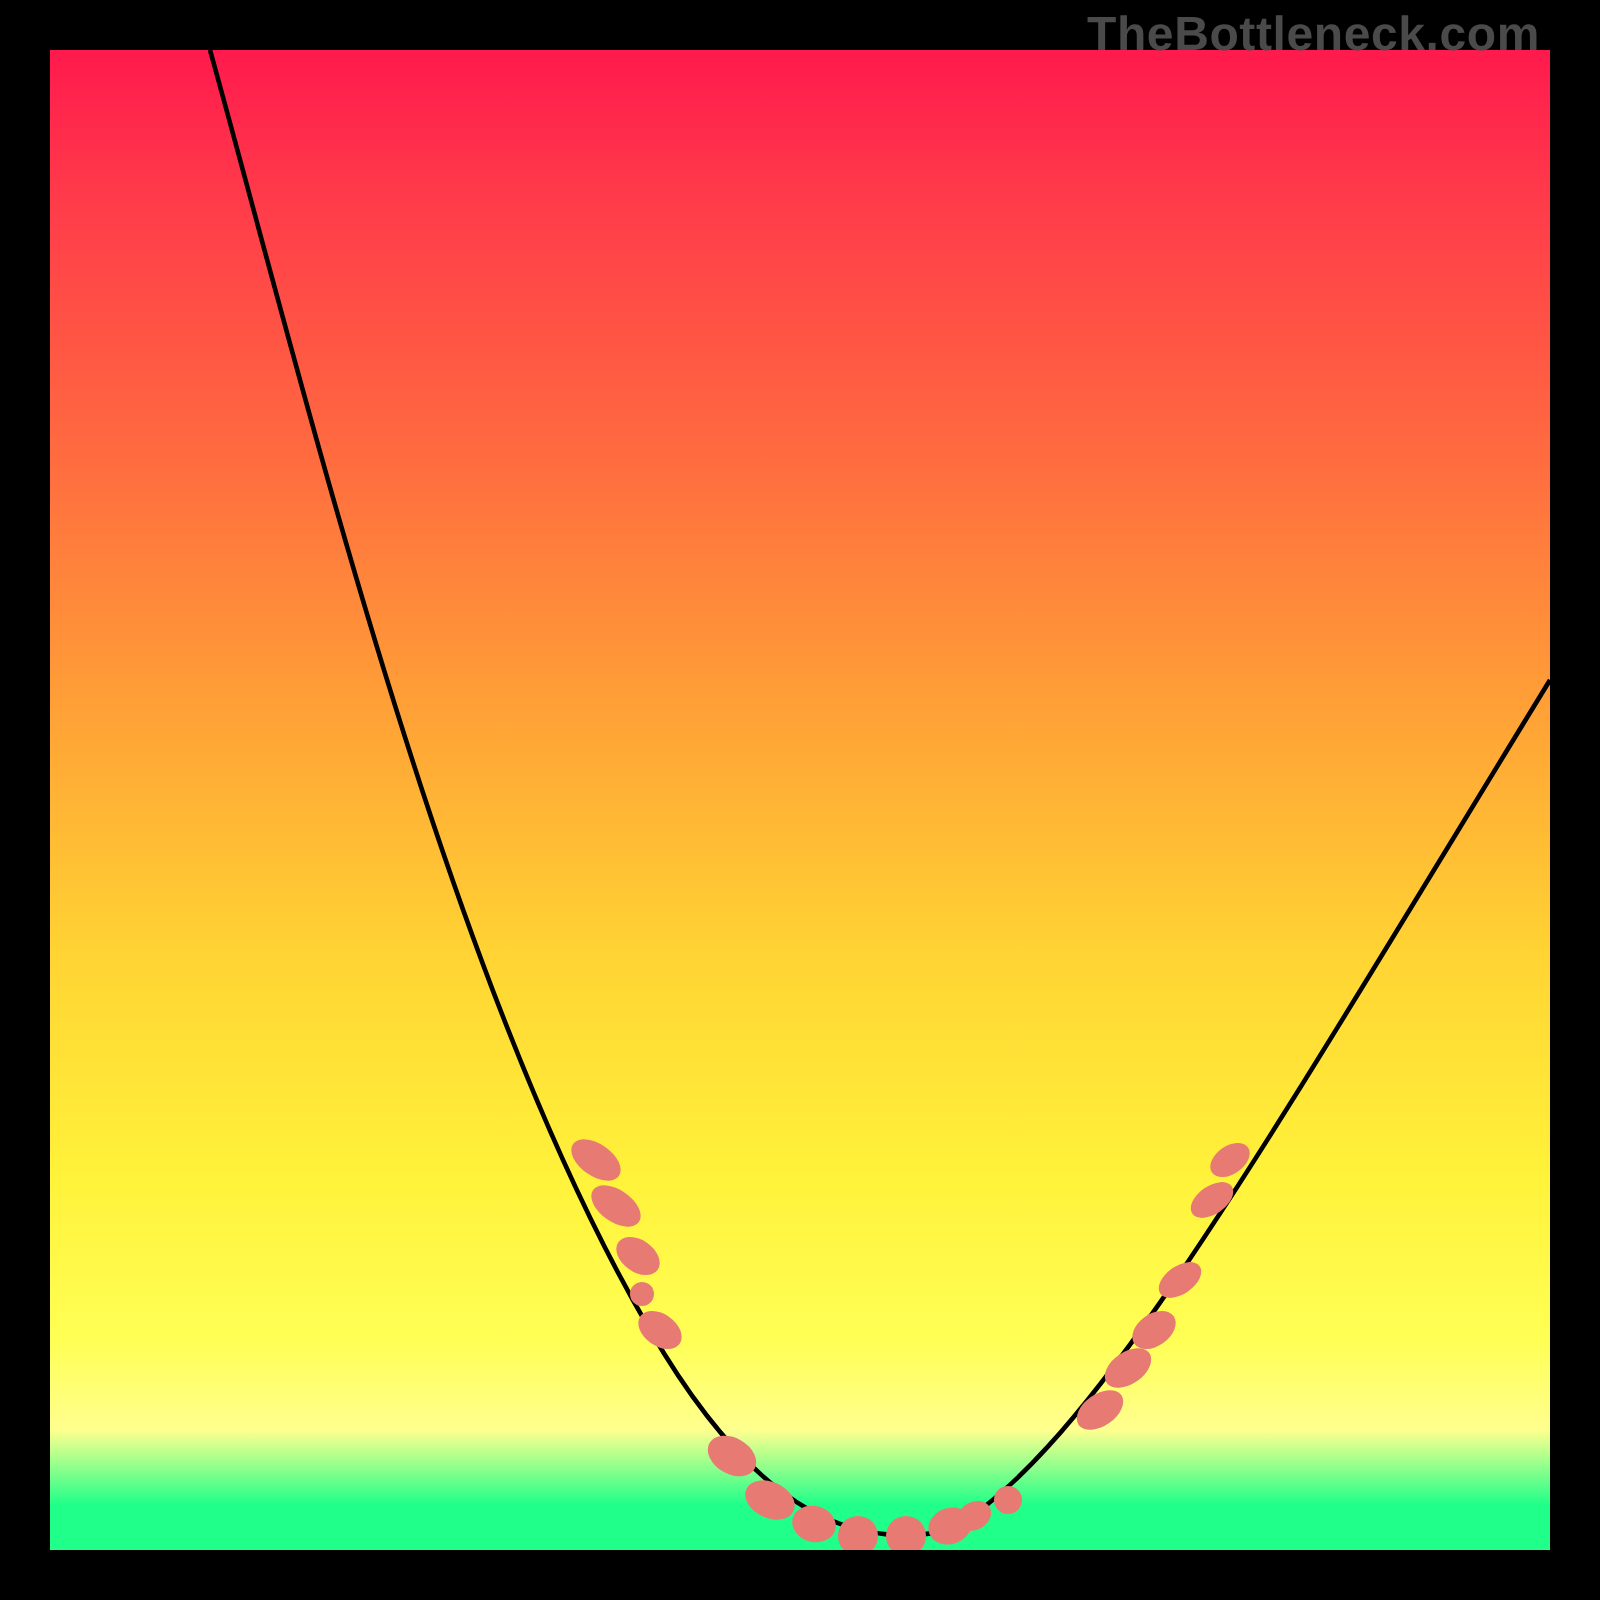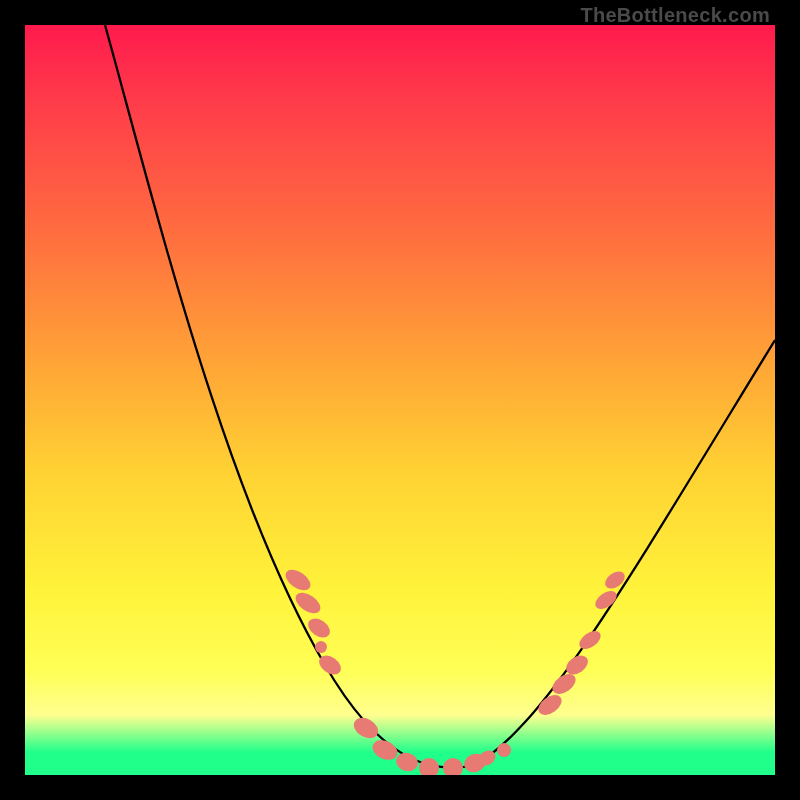--- a/index.html
+++ b/index.html
@@ -37,21 +37,21 @@
       #ffff8f 92%,
       #1fff8a 97%,
       #1fff8a 100%
     );
   }
   .watermark {
     position: absolute;
     top: 4px;
     right: 30px;
     color: #4a4a4a;
-    font-size: 20px;
+    font-size: 24px;
     font-weight: bold;
     letter-spacing: 0.3px;
     z-index: 5;
   }
   svg.curve {
     position: absolute;
     left: 0;
     top: 0;
     width: 750px;
     height: 750px;

